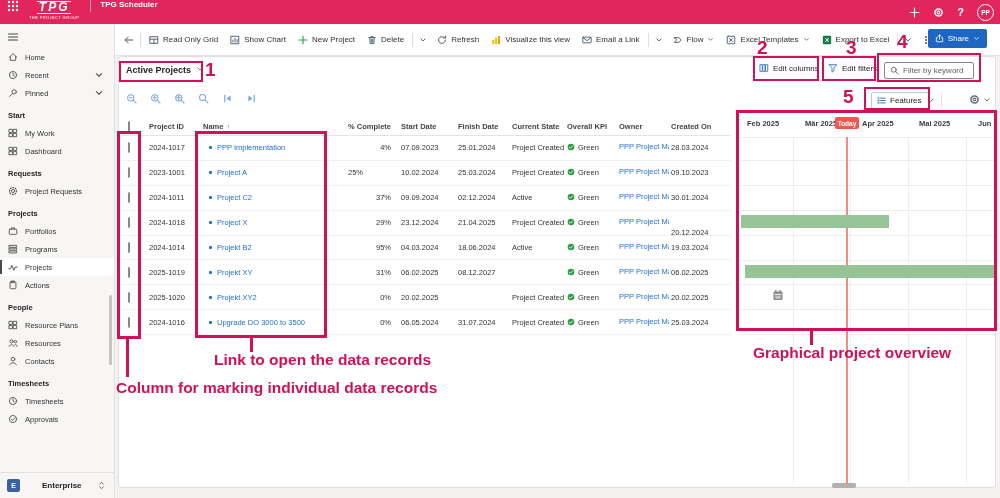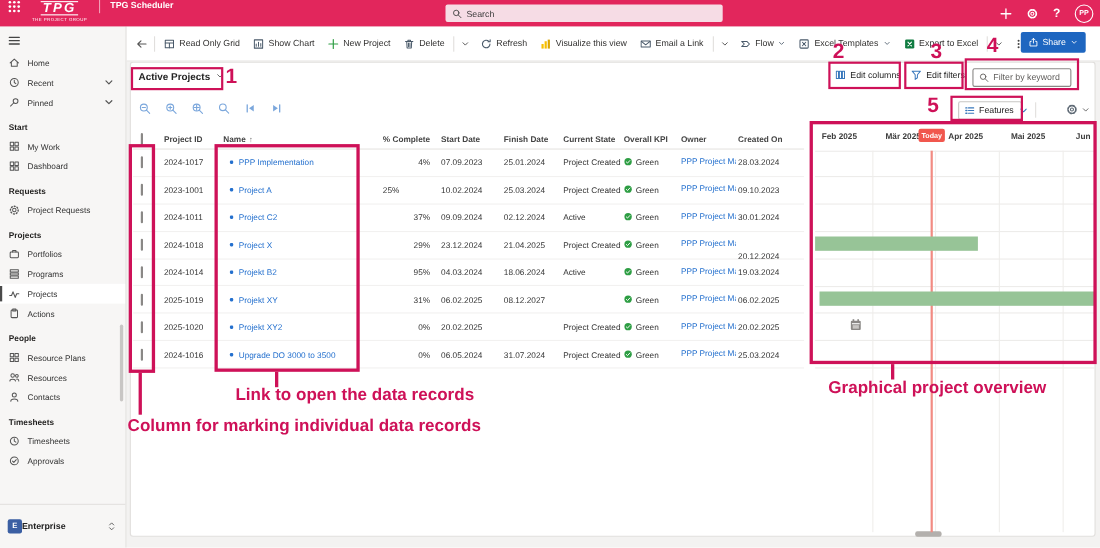--- a/index.html
+++ b/index.html
@@ -28,21 +28,21 @@
 .sidebar{position:absolute;left:0;top:24px;width:115px;height:474px;background:#F7F6F5;border-right:1px solid #E3E1DF;z-index:4;display:flex;flex-direction:column}
 .sb-burger{width:12px;height:12px;color:#444;margin:7px 0 2px 7px;cursor:pointer}
 .sb-list{flex:1;overflow:hidden;padding-top:3px}
 .sb-item{display:flex;align-items:center;height:18px;padding-left:8px;gap:7px;font-size:7.5px;color:#333;cursor:pointer;position:relative}
 .sb-item span[data-icon]{width:10px;height:10px;color:#555}
 .sb-item.sel{background:#fff}
 .sb-item.sel::before{content:"";position:absolute;left:0;top:2px;bottom:2px;width:2px;background:#4a4a4a}
 .sb-item .chev{width:7px;height:7px;color:#666;position:absolute;right:10px}
 .sb-hdr{font-size:7.5px;font-weight:bold;color:#201f1e;padding:9px 0 4px 8px}
 .sb-scroll{position:absolute;right:2px;top:271px;width:3px;height:70px;background:#C8C6C4;border-radius:2px}
-.sb-footer{border-top:1px solid #E3E1DF;height:40px;display:flex;align-items:center;gap:0;padding-left:7px;position:relative;cursor:pointer}
+.sb-footer{border-top:1px solid #E3E1DF;height:26px;display:flex;align-items:center;gap:22px;padding-left:7px;position:relative;cursor:pointer}
 .sb-badge{width:13px;height:13px;background:#3B5FA3;color:#fff;font-size:7px;font-weight:bold;display:flex;align-items:center;justify-content:center;border-radius:2px}
 .sb-footer b{font-size:8px;color:#222}
 .sb-footer .ud{width:9px;height:9px;color:#555;position:absolute;right:8px}
 
 
 .cmdbar{position:absolute;left:115px;top:24px;width:885px;height:32px;background:#fff;border-bottom:1px solid #E6E4E2;display:flex;align-items:center;padding-left:5px;z-index:3}
 .cmd-item{display:flex;align-items:center;gap:4px;font-size:8px;color:#323130;padding:0 6px;height:22px;border-radius:2px;cursor:pointer;white-space:nowrap}
 .cmd-item span[data-icon]{width:10px;height:10px;color:#4a5a6a}
 .cmd-sep{width:1px;height:14px;background:#E1DFDD;margin:0 2px}
 .cmd-chev{width:8px;height:8px;color:#555;margin:0 4px;cursor:pointer}
@@ -114,29 +114,20 @@
             <circle cx="10" cy="10" r="1.2"></circle>
           </g>
         </svg>
       </span>
     <div class="logo">
       <div class="logo-main">TPG</div>
       <div class="logo-sub">THE PROJECT GROUP</div>
     </div>
     <div class="tb-div"></div>
     <span class="app-name">TPG Scheduler</span>
-    <div class="tb-search">
-      <span data-icon="search" style="width:9px;height:9px">
-          <svg viewBox="0 0 12 12" fill="none" stroke="currentColor" stroke-width="1.1" stroke-linecap="round" stroke-linejoin="round">
-            <circle cx="5" cy="5" r="3.3"></circle>
-            <path d="M7.6 7.6L10.8 10.8"></path>
-          </svg>
-        </span>
-      <span>Search</span>
-    </div>
     <div class="tb-right">
       <span class="tb-ic" data-icon="plus">
           <svg viewBox="0 0 12 12" fill="none" stroke="currentColor" stroke-width="1.1" stroke-linecap="round" stroke-linejoin="round">
             <path d="M6 1.2v9.6M1.2 6h9.6" stroke-width="1.3"></path>
           </svg>
         </span>
       <span class="tb-ic" data-icon="gear">
           <svg viewBox="0 0 12 12" fill="none" stroke="currentColor" stroke-width="1.1" stroke-linecap="round" stroke-linejoin="round">
             <circle cx="6" cy="6" r="3.9" stroke-width="1.7" stroke-dasharray="1.7 1.4"></circle>
             <circle cx="6" cy="6" r="1.5"></circle>

